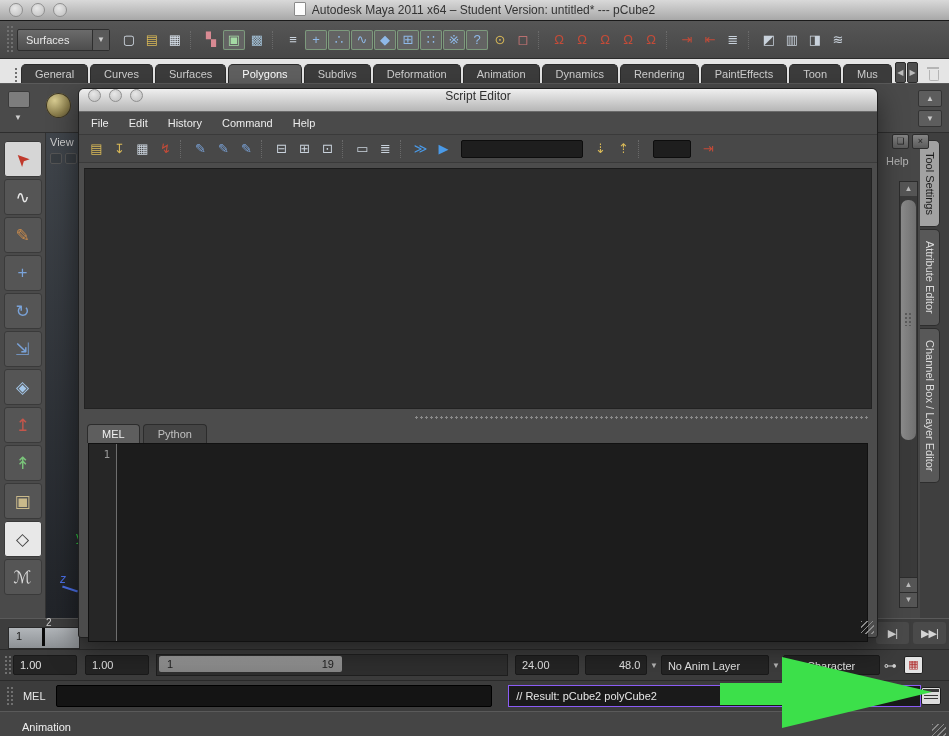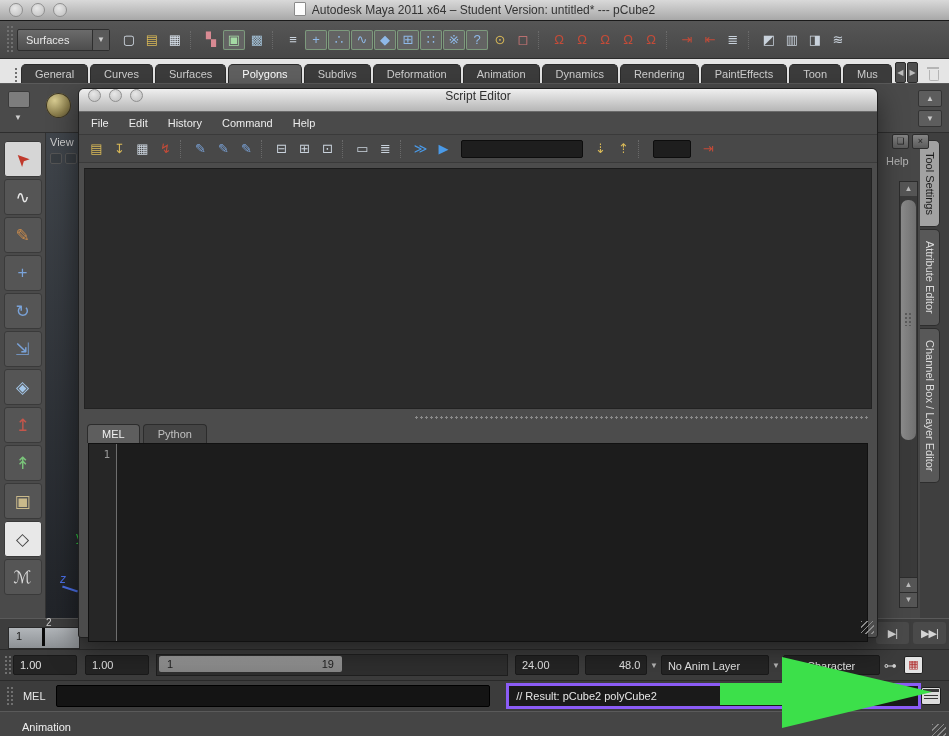--- a/index.html
+++ b/index.html
@@ -137,21 +137,21 @@
   .rs-thumb{position:absolute;left:2px;top:1px;width:183px;height:16px;background:linear-gradient(#9d9d9d,#848484);
     border-radius:2px;color:#1e1e1e;display:flex;justify-content:space-between;align-items:center;padding:0 8px;box-sizing:border-box;}
   .dd-arrow{color:#b5b5b5;font-size:8px;margin:0 3px;}
   .key-icon{color:#cfcfcf;font-size:13px;margin:0 4px;}
   .prefs-chip{width:17px;height:16px;background:#e4e4e4;border:1px solid #222;border-radius:2px;
     color:#b03030;font-size:11px;text-align:center;line-height:15px;margin-left:3px;}
   .command-line{height:30px;background:#3c3c3c;border-top:1px solid #2a2a2a;display:flex;align-items:center;padding:0 4px;}
   .mel-label{color:#e8e8e8;margin:0 10px 0 8px;}
   .cl-input{width:428px;height:20px;background:#141414;border:1px solid #000;border-radius:2px;color:#ddd;
     font-size:11px;padding:0 5px;outline:none;}
-  .cl-result{width:400px;height:20px;background:#1a1a1a;border:3px solid #8b5cf6;color:#e6e6e6;
+  .cl-result{width:400px;height:20px;background:#1a1a1a;border:1px solid #8b5cf6;color:#e6e6e6;
     line-height:20px;padding:0 7px;margin-left:16px;white-space:nowrap;overflow:hidden;}
   .mini-window{margin-left:auto;margin-right:4px;width:18px;height:16px;background:#dcdcdc;border:1px solid #1c1c1c;
     border-radius:2px;position:relative;}
   .mini-window::before{content:"";position:absolute;left:1px;right:1px;top:1px;height:3px;background:#3a3a3a;}
   .mini-window::after{content:"";position:absolute;left:2px;right:2px;top:7px;height:5px;
     background:repeating-linear-gradient(#3a3a3a 0 1px,transparent 1px 3px);}
   .help-line{height:31px;background:#454545;border-top:1px solid #5a5a5a;position:relative;
     line-height:30px;padding-left:22px;color:#efefef;}
   .hl-grip{position:absolute;right:3px;bottom:5px;width:14px;height:14px;
     background:repeating-linear-gradient(135deg,#8a8a8a 0 1px,transparent 1px 4px);}

